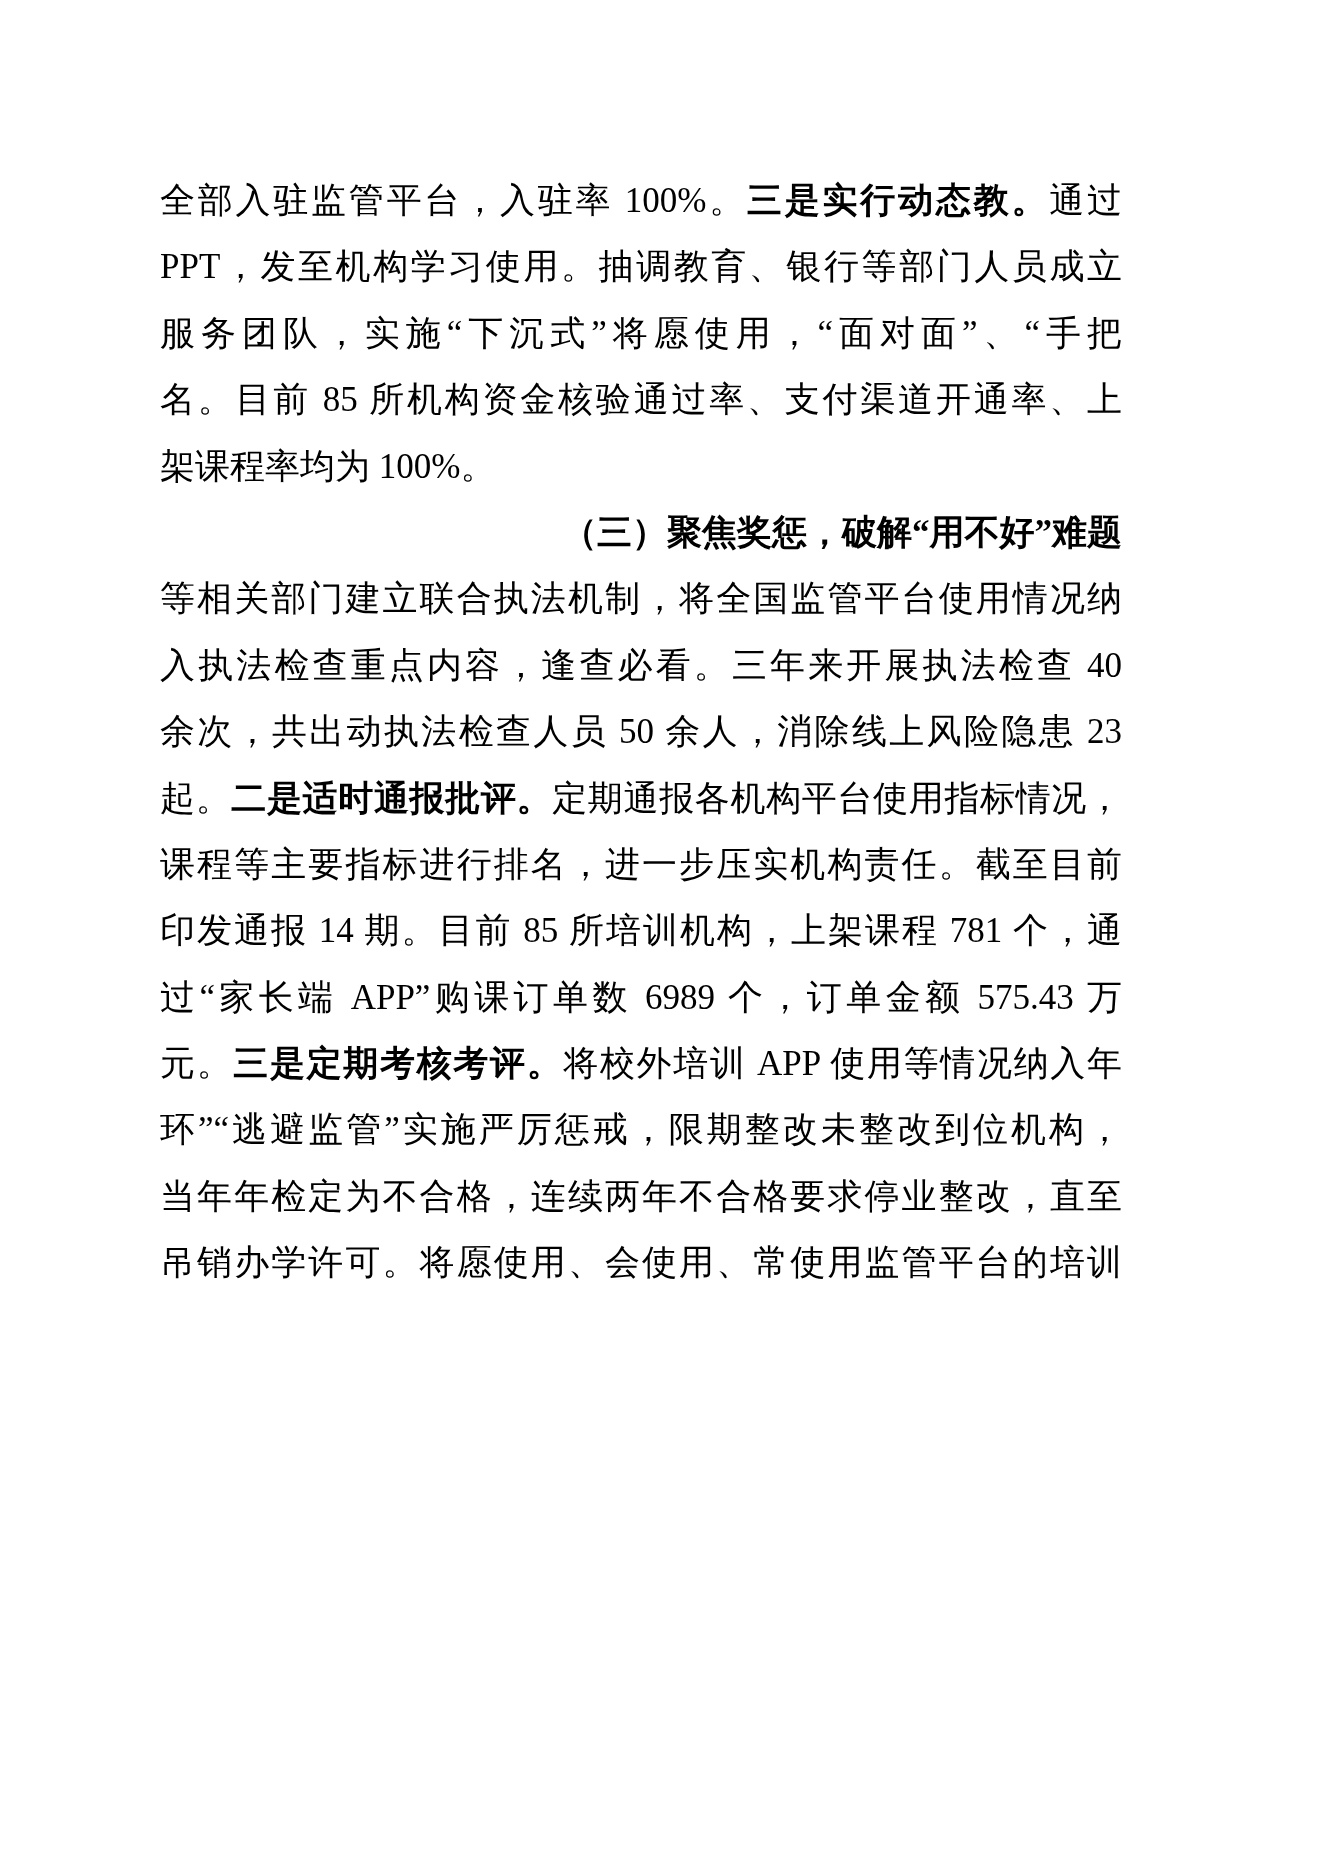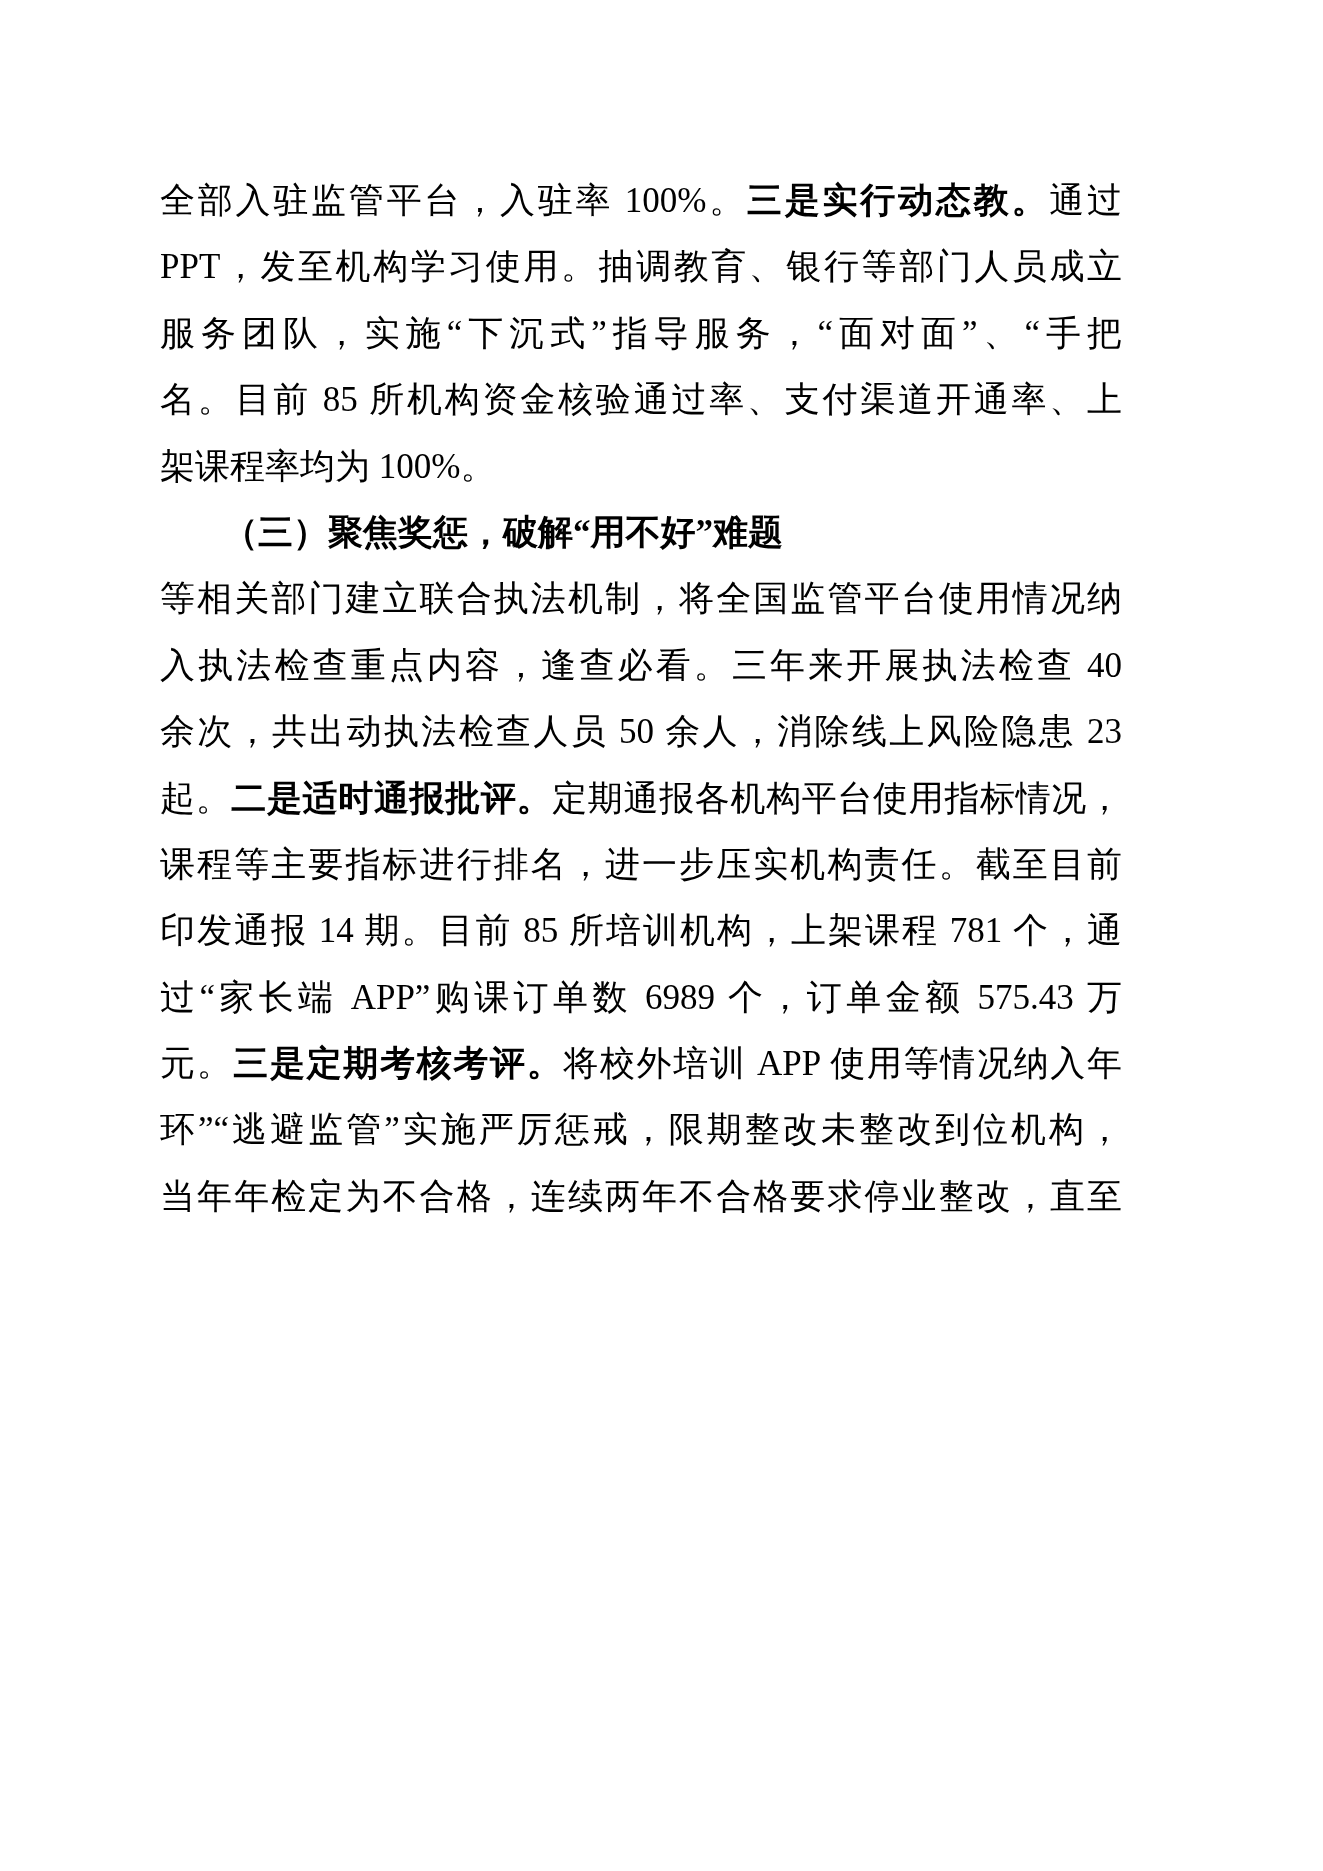--- a/index.html
+++ b/index.html
@@ -27,20 +27,21 @@
   .line {
     height: 66.4px;
     overflow: hidden;
   }
   .line.justify {
     text-align: justify;
     text-align-last: justify;
   }
   .line.indent {
     padding-left: 63px;
+    text-align: right;
   }
   .run {
     font-weight: 400;
   }
   .run.bold {
     font-weight: 700;
   }
   .page-number {
     position: absolute;
     top: 1702px;
@@ -52,29 +53,30 @@
     color: #000000;
   }
 </style>
 </head>
 <body>
 
 <div class="page">
   <div class="text-block">
       <div class="line justify"><span class="run">全部入驻监管平台，入驻率 100%。</span><span class="run bold">三是实行动态教。</span><span class="run">通过</span></div>
       <div class="line justify"><span class="run">PPT，发至机构学习使用。抽调教育、银行等部门人员成立</span></div>
-      <div class="line justify"><span class="run">服务团队，实施“下沉式”指导服务，“面对面”、“手把</span></div>
+      <div class="line justify"><span class="run">服务团队，实施“下沉式”将愿使用，“面对面”、“手把</span></div>
       <div class="line justify"><span class="run">名。目前 85 所机构资金核验通过率、支付渠道开通率、上</span></div>
       <div class="line"><span class="run">架课程率均为 100%。</span></div>
       <div class="line indent"><span class="run bold">（三）聚焦奖惩，破解“用不好”难题</span></div>
       <div class="line justify"><span class="run">等相关部门建立联合执法机制，将全国监管平台使用情况纳</span></div>
       <div class="line justify"><span class="run">入执法检查重点内容，逢查必看。三年来开展执法检查 40</span></div>
       <div class="line justify"><span class="run">余次，共出动执法检查人员 50 余人，消除线上风险隐患 23</span></div>
       <div class="line justify"><span class="run">起。</span><span class="run bold">二是适时通报批评。</span><span class="run">定期通报各机构平台使用指标情况，</span></div>
       <div class="line justify"><span class="run">课程等主要指标进行排名，进一步压实机构责任。截至目前</span></div>
       <div class="line justify"><span class="run">印发通报 14 期。目前 85 所培训机构，上架课程 781 个，通</span></div>
       <div class="line justify"><span class="run">过“家长端 APP”购课订单数 6989 个，订单金额 575.43 万</span></div>
       <div class="line justify"><span class="run">元。</span><span class="run bold">三是定期考核考评。</span><span class="run">将校外培训 APP 使用等情况纳入年</span></div>
       <div class="line justify"><span class="run">环”“逃避监管”实施严厉惩戒，限期整改未整改到位机构，</span></div>
       <div class="line justify"><span class="run">当年年检定为不合格，连续两年不合格要求停业整改，直至</span></div>
+      <div class="line justify"><span class="run">吊销办学许可。将愿使用、会使用、常使用监管平台的培训</span></div>
     </div>
   <div class="page-number">6</div>
 </div>
 
 </body></html>

